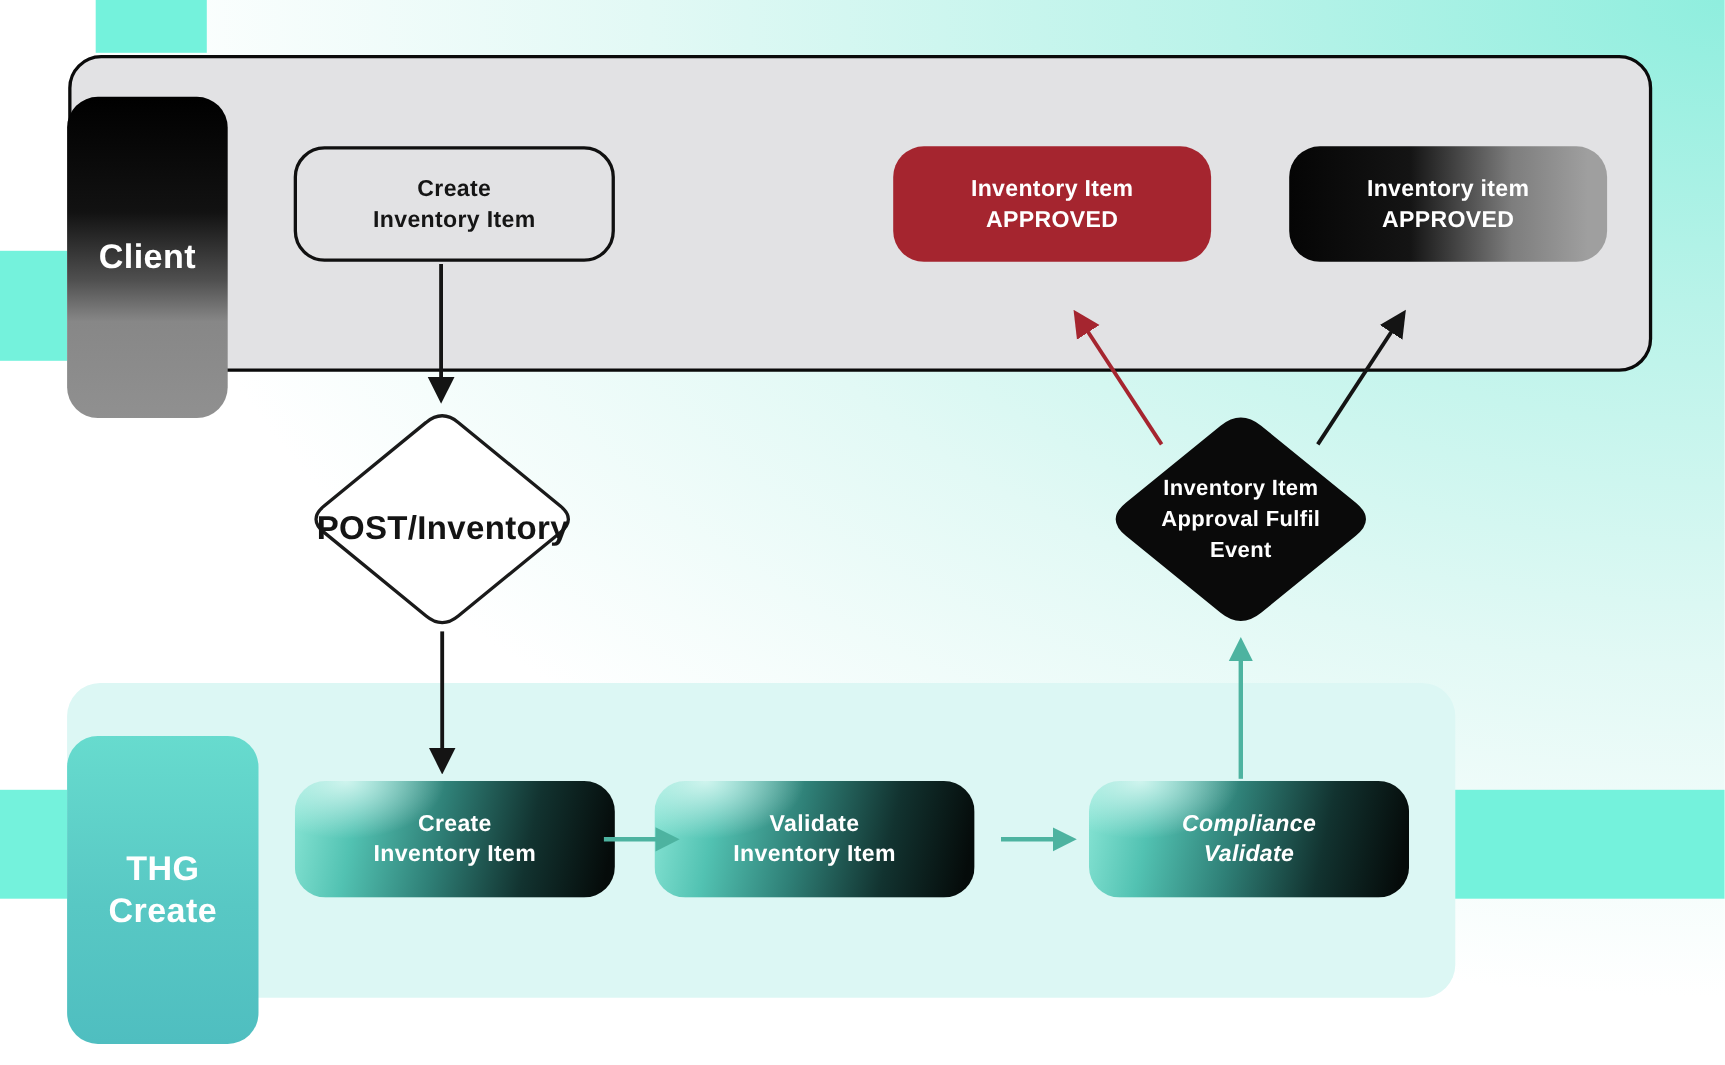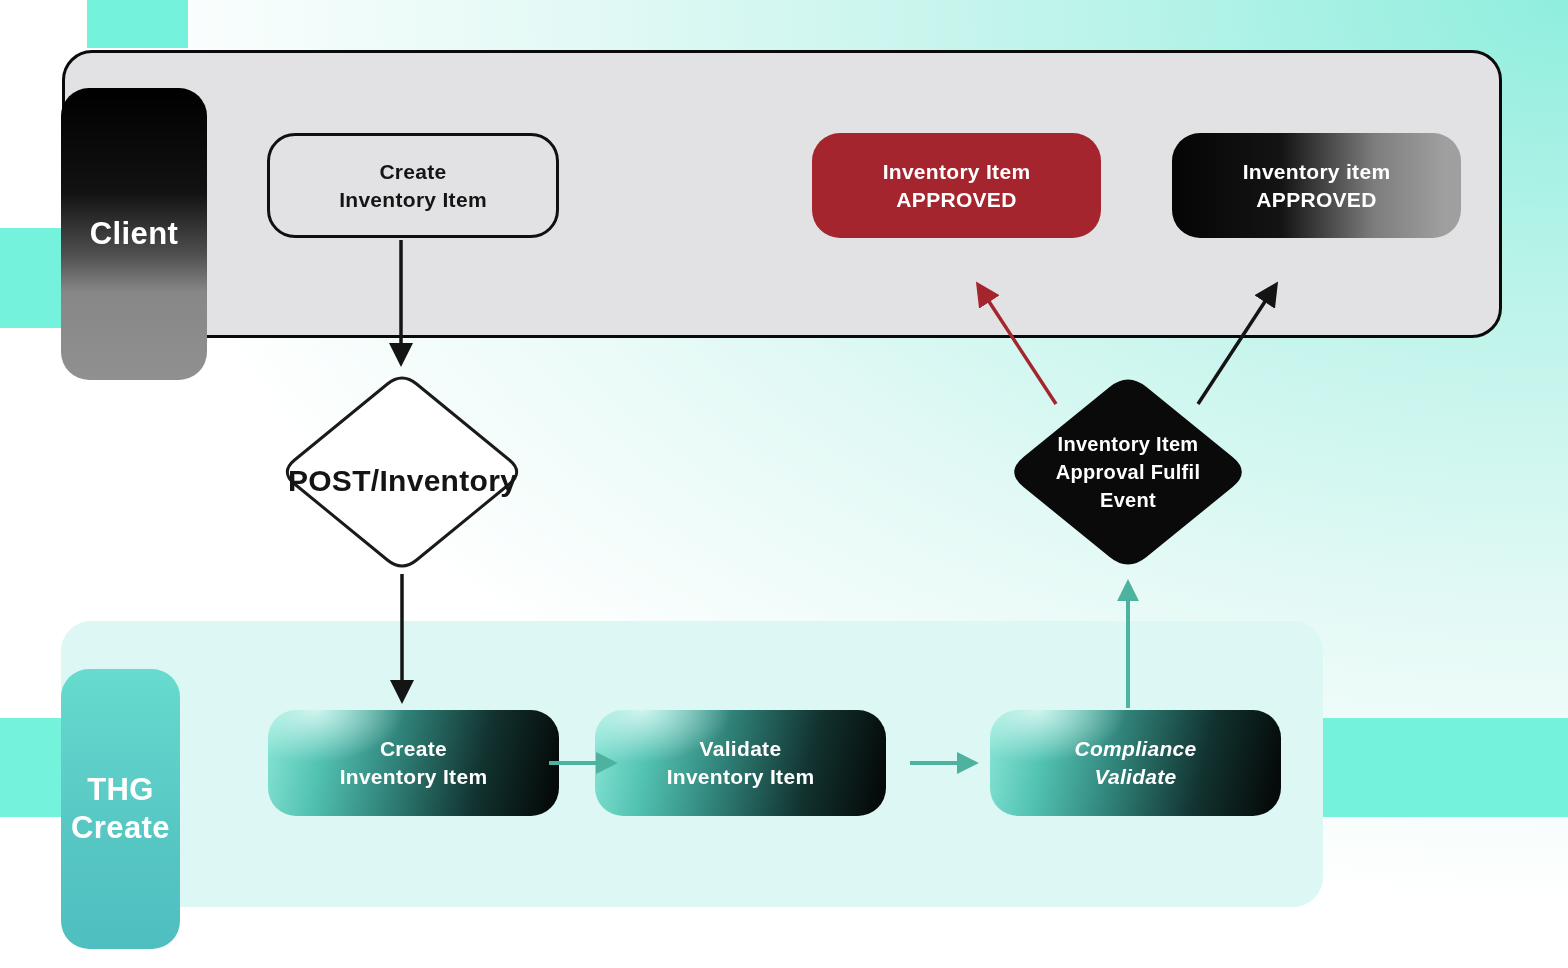--- a/index.html
+++ b/index.html
@@ -28,21 +28,21 @@
   .lane-label{
     z-index:3;display:flex;flex-direction:column;align-items:center;justify-content:center;
     color:#ffffff;font-weight:bold;font-size:31px;line-height:38px;letter-spacing:.4px;
     border-radius:28px;text-align:left;margin-top:42px;
   }
   .label-client{
     left:61px;top:46px;width:146px;height:292px;
     background:linear-gradient(180deg,#000000 0%,#121212 36%,#4f4f4f 57%,#878787 70%,#909090 100%);
   }
   .label-fulfil{
-    left:61px;top:627px;width:119px;height:280px;
+    left:61px;top:627px;width:174px;height:280px;
     background:linear-gradient(180deg,#67dbce 0%,#58c8c4 55%,#4fbec0 100%);
   }
   
   .node{
     z-index:4;display:flex;flex-direction:column;align-items:center;justify-content:center;
     text-align:right;font-weight:bold;font-size:21px;line-height:28px;letter-spacing:.3px;
     border-radius:28px;box-sizing:border-box;color:#ffffff;margin-left:11px;
   }
   .node-outline{
     left:256px;top:133px;width:292px;height:105px;

